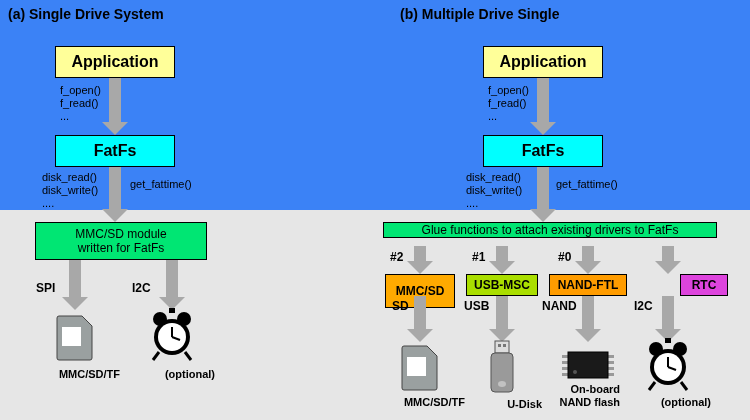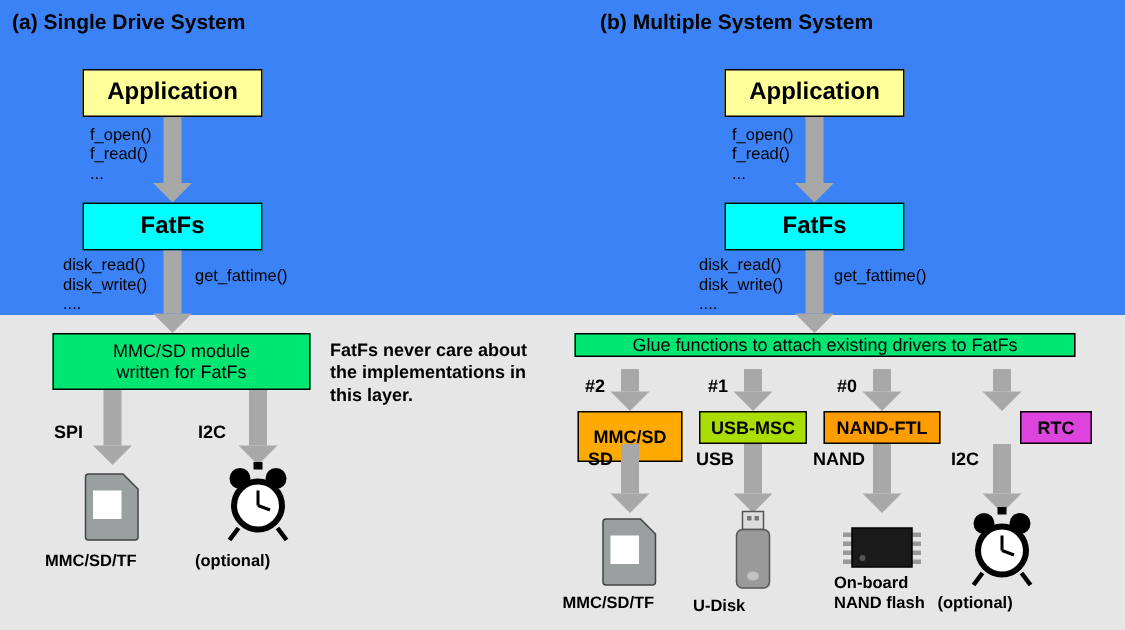--- a/index.html
+++ b/index.html
@@ -8,21 +8,21 @@
   .layer-bg{position:absolute;left:0;top:210px;width:750px;height:210px;}
   .title{position:absolute;font-size:14px;font-weight:bold;white-space:nowrap;}
   .box{position:absolute;border:1px solid #000;display:flex;align-items:center;justify-content:center;
        text-align:center;box-sizing:border-box;}
   .big{font-size:16px;font-weight:bold;}
   .mid{font-size:12px;}
   .drv{font-size:12px;font-weight:bold;}
   .lbl{position:absolute;font-size:11px;line-height:13px;white-space:nowrap;}
   .b{font-weight:bold;font-size:12px;}
   .note{position:absolute;font-size:12px;font-weight:bold;line-height:15px;}
-  .devlbl{position:absolute;font-size:11px;font-weight:bold;text-align:left;line-height:13px;}
+  .devlbl{position:absolute;font-size:11px;font-weight:bold;text-align:right;line-height:13px;}
   .arr{position:absolute;width:26px;}
   .arr .sh{position:absolute;left:7px;top:0;width:12px;background:#a8a8a8;}
   .arr .hd{position:absolute;left:0;bottom:0;width:0;height:0;
            border-left:13px solid transparent;border-right:13px solid transparent;
            border-top:13px solid #a8a8a8;}
   .icon{position:absolute;}
 </style>
 </head>
 <body>
 
@@ -50,21 +50,20 @@
   </div>
   <div class="lbl" style="left:42px;top:171px">disk_read()</div>
   <div class="lbl" style="left:42px;top:184px">disk_write()</div>
   <div class="lbl" style="left:42px;top:197px">....</div>
   <div class="lbl" style="left:130px;top:178px">get_fattime()</div>
 
   <div class="box mid" style="left: 35px; top: 222px; width: 172px; height: 38px; background: rgb(0, 230, 115);">
     <div style="width:116px">MMC/SD module written for FatFs</div>
   </div>
 
-  <div class="note" style="left:220px;top:226px;width:152px">FatFs never care about the implementations in this layer.</div>
 
   <div class="arr" style="left:62px;top:260px;height:50px">
     <div class="sh" style="height:37px"></div>
       <div class="hd"></div>
   </div>
   <div class="arr" style="left:159px;top:260px;height:50px">
     <div class="sh" style="height:37px"></div>
       <div class="hd"></div>
   </div>
   <div class="lbl b" style="left:36px;top:282px">SPI</div>
@@ -86,21 +85,21 @@
       <circle cx="24" cy="29" r="18" fill="#000"></circle>
       <circle cx="24" cy="29" r="14" fill="#fff"></circle>
       <line x1="24" y1="29" x2="24" y2="19" stroke="#000" stroke-width="2"></line>
       <line x1="24" y1="29" x2="32" y2="32" stroke="#000" stroke-width="2"></line>
       <line x1="11" y1="44" x2="5" y2="52" stroke="#000" stroke-width="3"></line>
       <line x1="37" y1="44" x2="43" y2="52" stroke="#000" stroke-width="3"></line>
     </svg>
   </div>
   <div class="devlbl" style="left:130px;top:368px;width:85px">(optional)</div>
 
-  <div class="title" style="left:400px;top:6px">(b) Multiple System System</div>
+  <div class="title" style="left:400px;top:6px">(b) Multiple Drive Single</div>
 
   <div class="box big" style="left: 483px; top: 46px; width: 120px; height: 32px; background: rgb(255, 255, 153);">Application</div>
 
   <div class="arr" style="left:530px;top:78px;height:57px">
     <div class="sh" style="height:44px"></div>
       <div class="hd"></div>
   </div>
   <div class="lbl" style="left:488px;top:84px">f_open()</div>
   <div class="lbl" style="left:488px;top:97px">f_read()</div>
   <div class="lbl" style="left:488px;top:110px">...</div>

